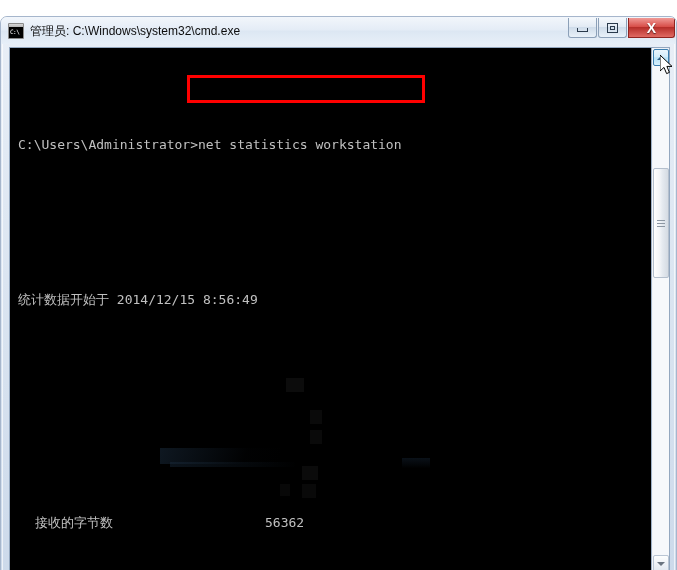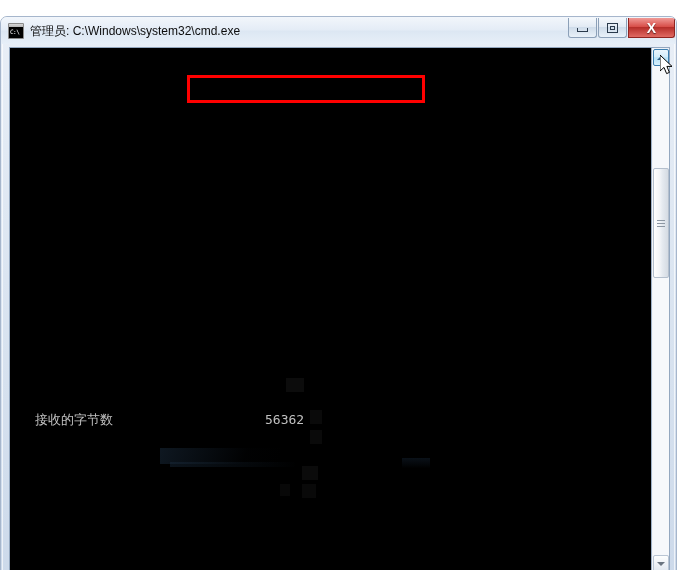--- a/index.html
+++ b/index.html
@@ -362,22 +362,24 @@
       <div class="artifact art-c"></div>
       <div class="artifact art-d"></div>
       <div class="artifact art-e"></div>
       <div class="artifact art-f"></div>
       <div class="artifact art-g"></div>
       <div class="artifact art-h"></div>
       <div class="artifact art-i"></div>
 
       <div class="console-text">
         <div class="console-line"> </div>
-        <div class="console-line"> </div>
-        <div class="console-line"> </div>
+        <div class="console-line"><span>C:\Users\Administrator&gt;</span><span>net statistics workstation</span></div>
+        <div class="console-line"> </div>
+        <div class="console-line"> </div>
+        <div class="console-line">统计数据开始于 2014/12/15 8:56:49</div>
         <div class="console-line"> </div>
         <div class="console-line"> </div>
         <div class="console-line"> </div>
 
         <div id="group1"><div class="stat-line"><span class="stat-label">接收的字节数</span><span class="stat-value">56362</span></div></div>
         
         
         
         
         

